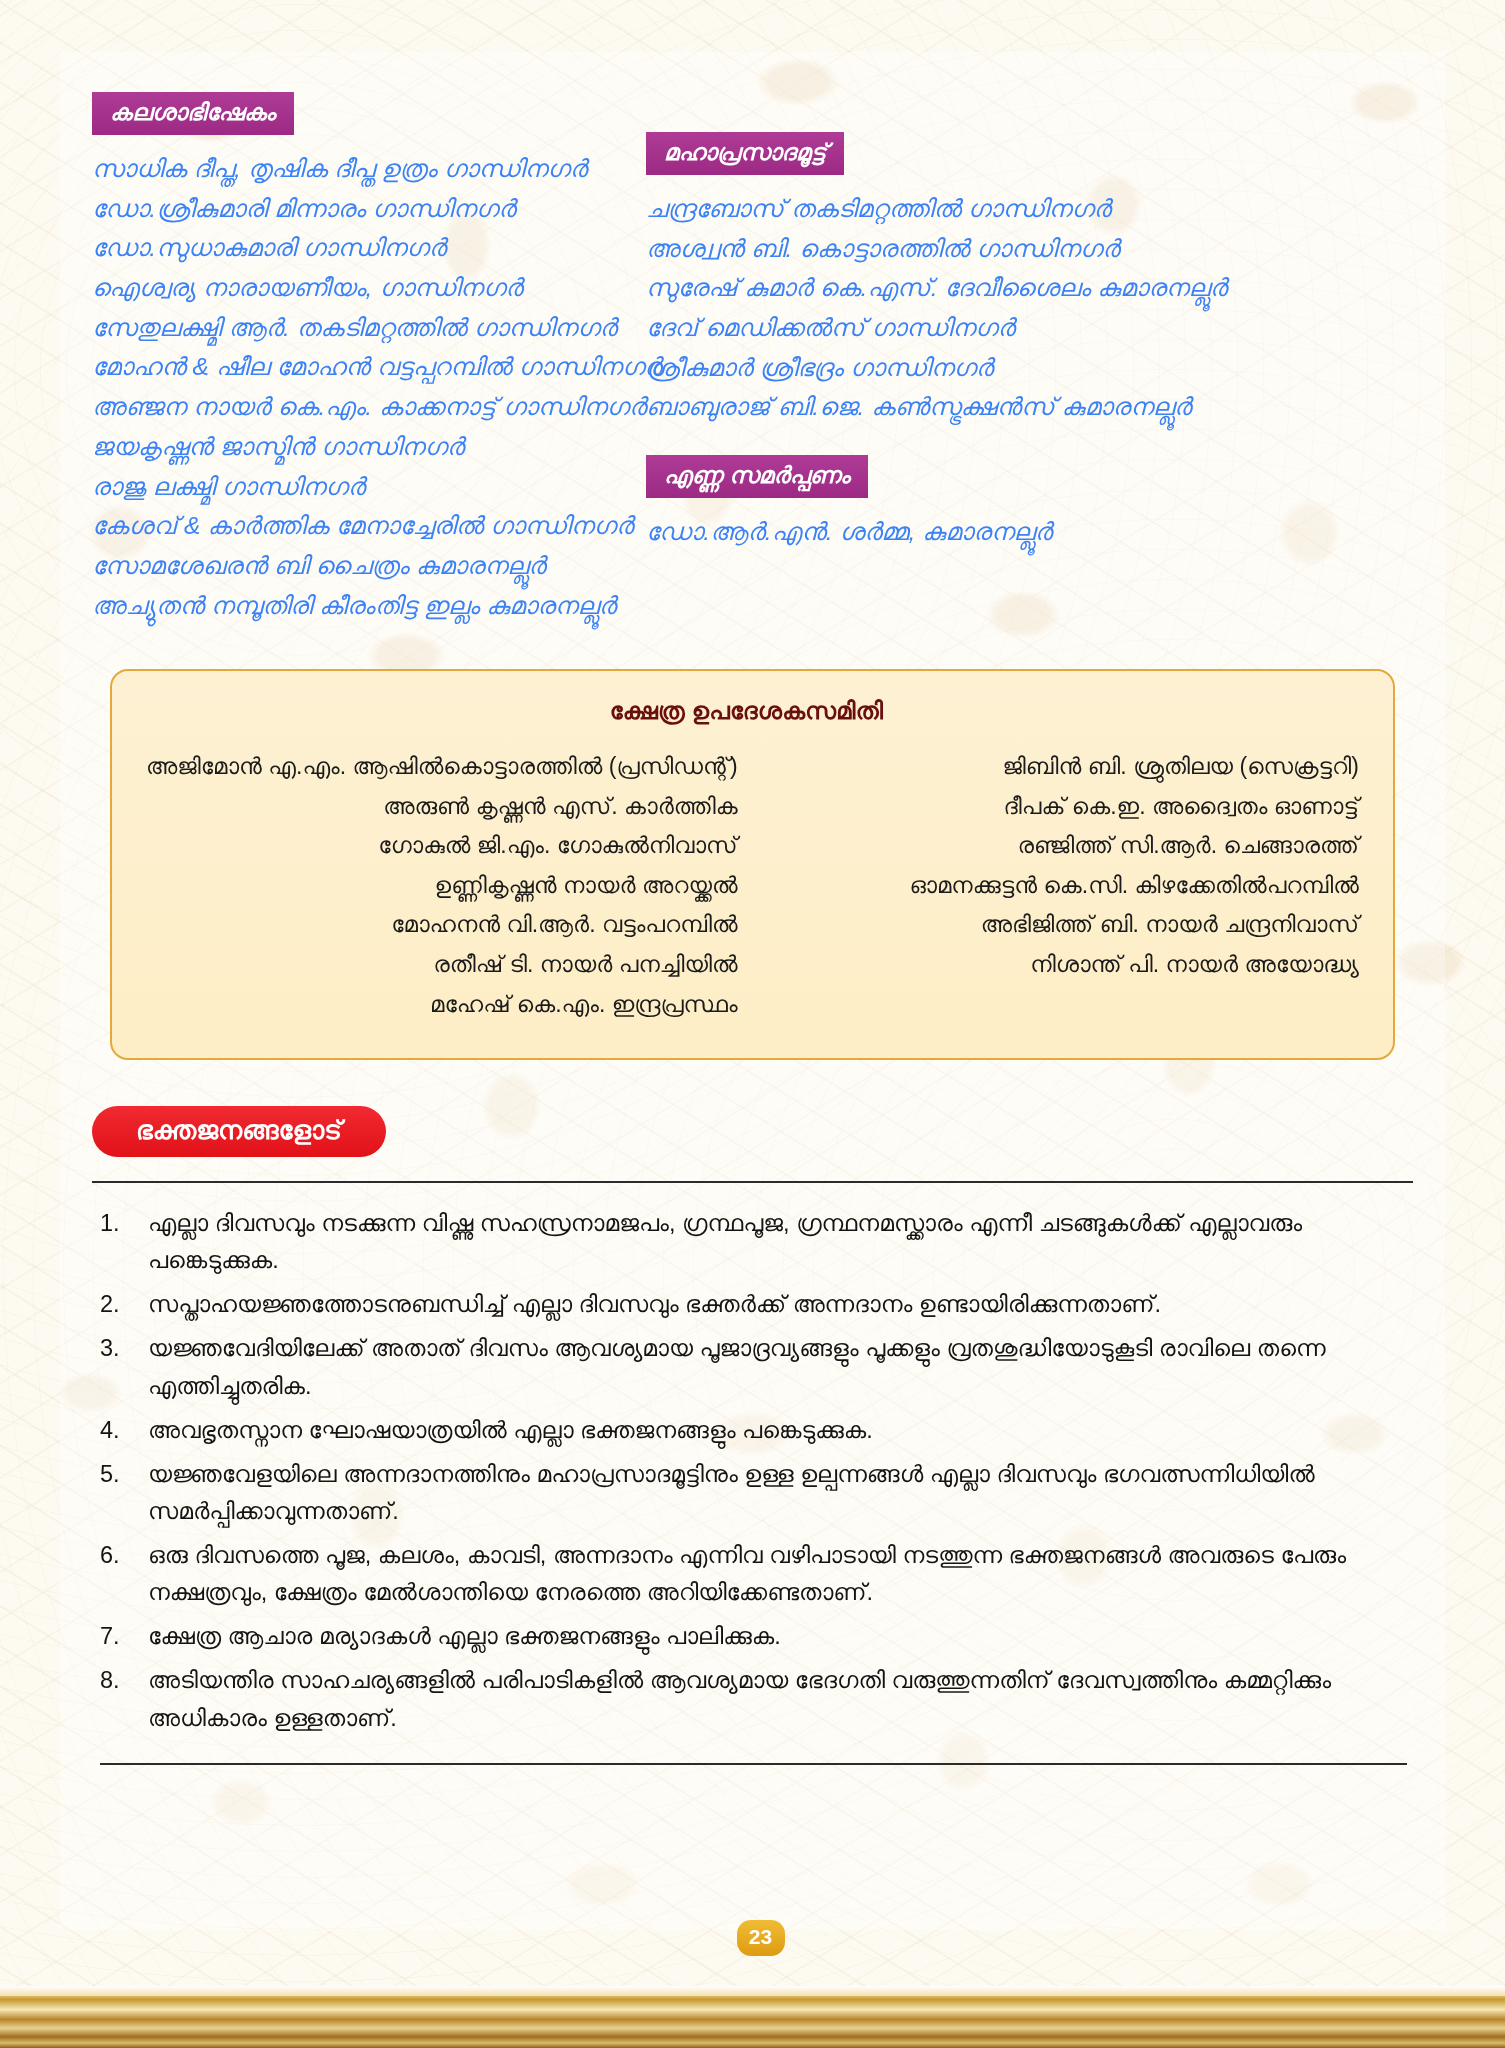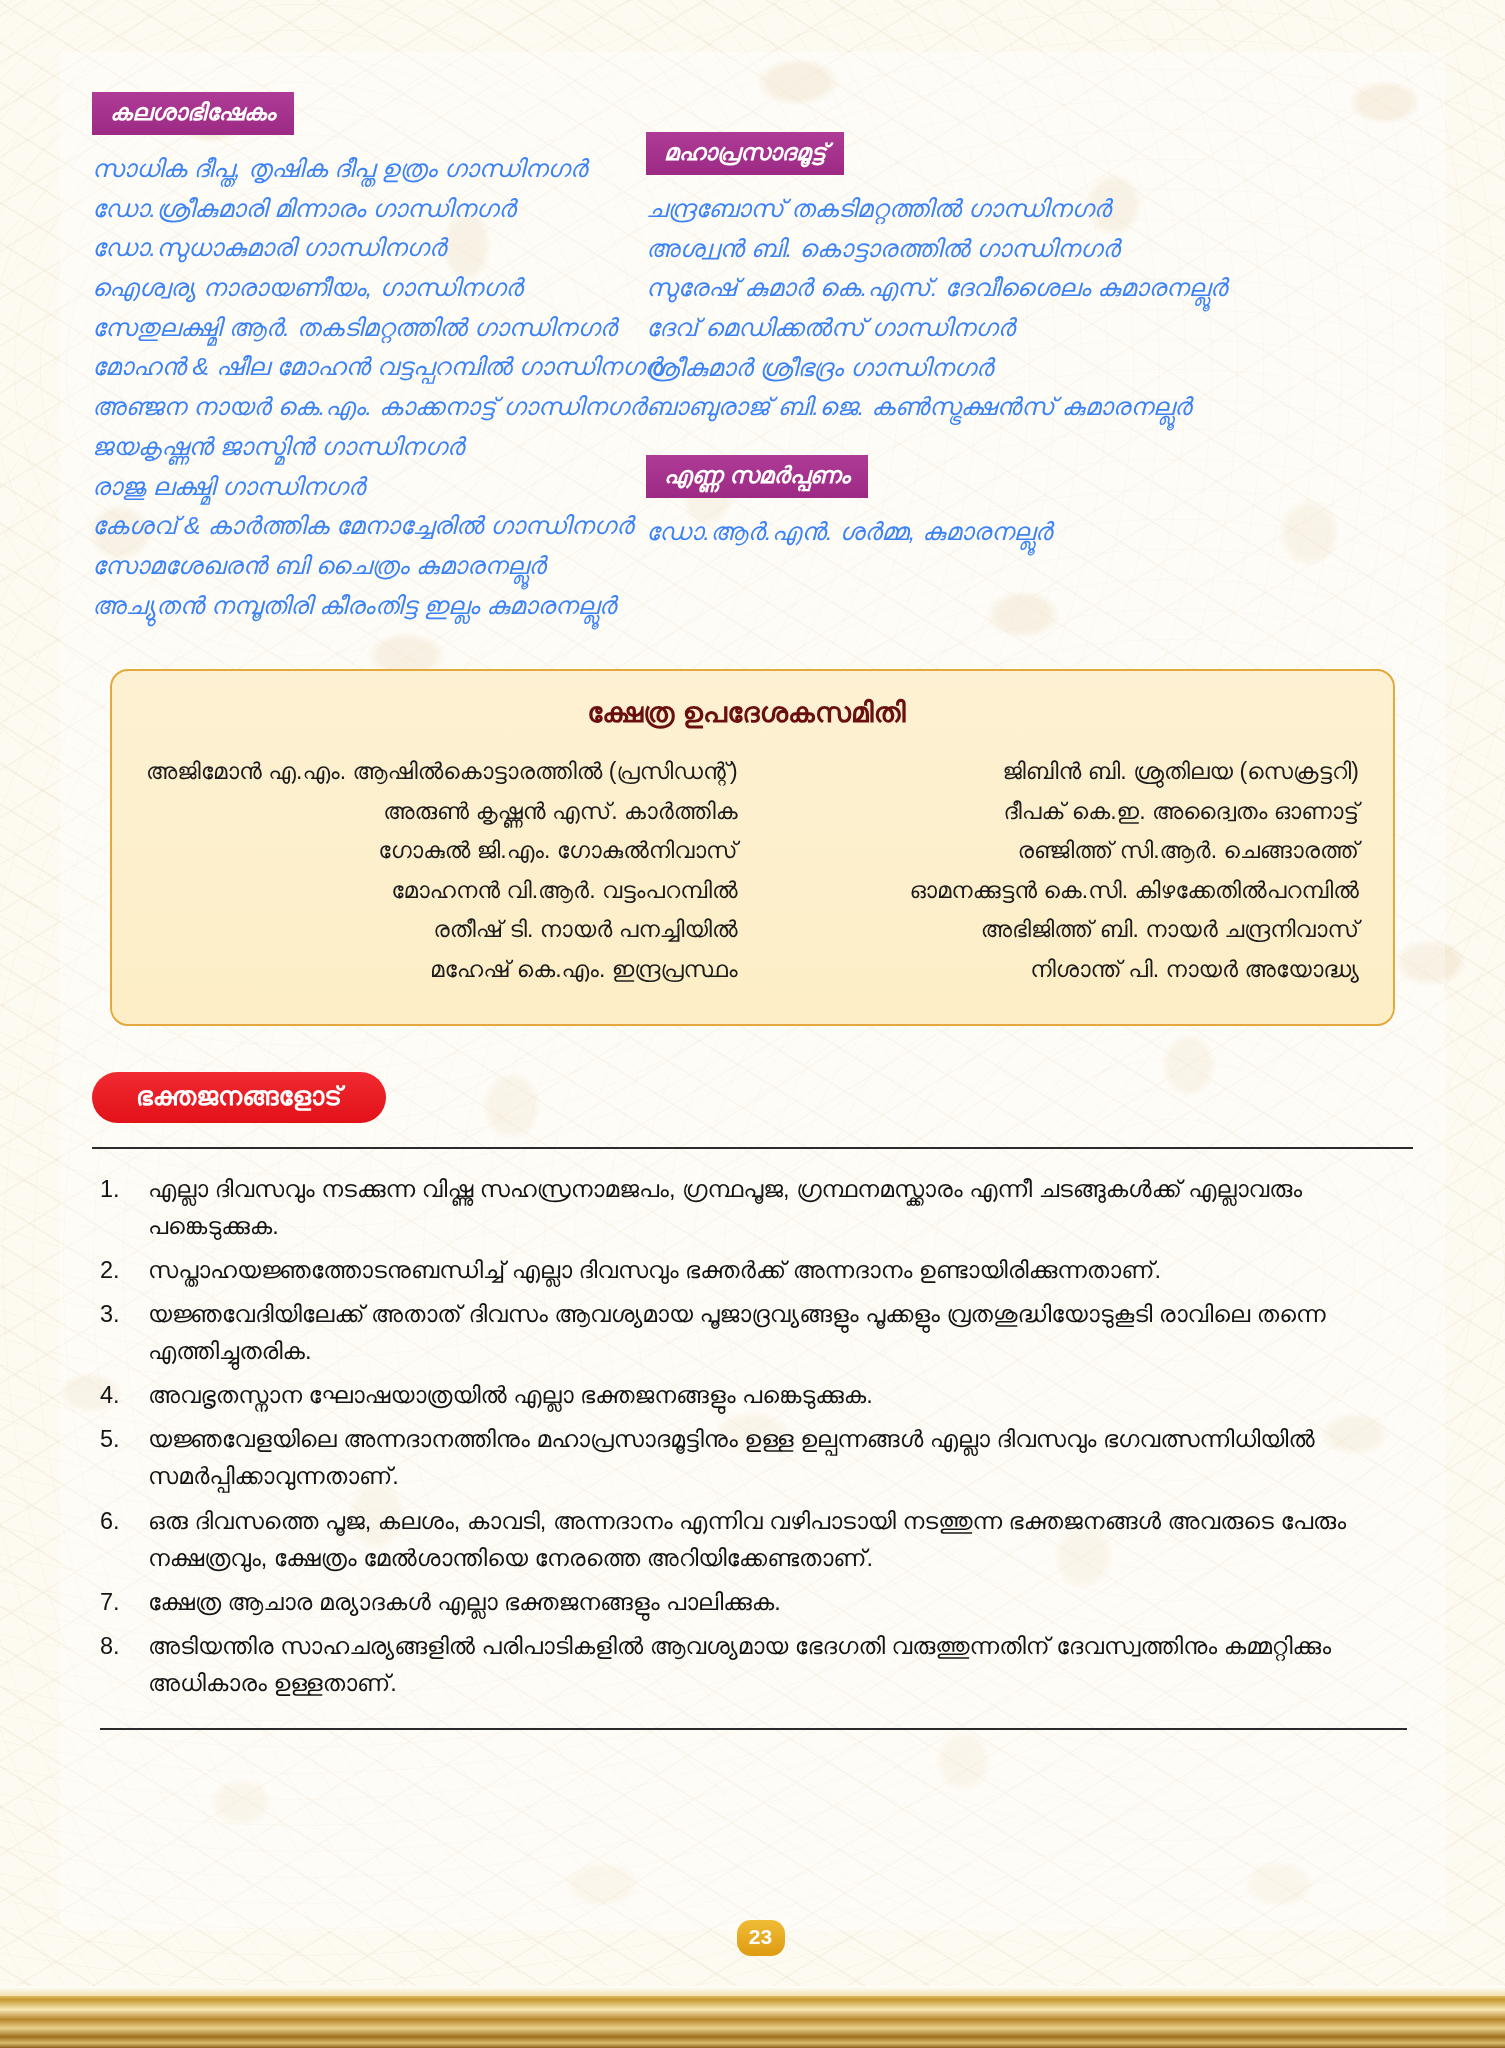--- a/index.html
+++ b/index.html
@@ -108,21 +108,21 @@
     margin-right:18px;
     border:2px solid #e4a83c;
     border-radius:18px;
     background:#fdf0cf;
     background:linear-gradient(180deg,#fdf1d3 0%,#fdeec6 100%);
     padding:0 0 34px 0;
     position:relative;
   }
   .committee-title{
     text-align:center;
-    font-size:28px;
+    font-size:24px;
     font-weight:bold;
     color:#6a0f0f;
     padding:26px 12px 22px 0;
     letter-spacing:.2px;
   }
   .committee-cols{
     display:flex;
     padding:0 34px;
     gap:26px;
   }
@@ -268,20 +268,21 @@
   </div>
 
   <div class="committee">
     <div class="committee-title">ക്ഷേത്ര ഉപദേശകസമിതി</div>
     <div class="committee-cols">
       <div class="cl">
         <div class="committee-list">
           <div>അജിമോൻ എ.എം. ആഷിൽകൊട്ടാരത്തിൽ (പ്രസിഡന്റ്)</div>
           <div>അരുൺ കൃഷ്ണൻ എസ്. കാർത്തിക</div>
           <div>ഗോകുൽ ജി.എം. ഗോകുൽനിവാസ്</div>
+          <div>ഉണ്ണികൃഷ്ണൻ നായർ അറയ്ക്കൽ</div>
           <div>മോഹനൻ വി.ആർ. വട്ടംപറമ്പിൽ</div>
           <div>രതീഷ് ടി. നായർ പനച്ചിയിൽ</div>
           <div>മഹേഷ് കെ.എം. ഇന്ദ്രപ്രസ്ഥം</div>
         </div>
       </div>
       <div>
         <div class="committee-list">
           <div>ജിബിൻ ബി. ശ്രുതിലയ (സെക്രട്ടറി)</div>
           <div>ദീപക് കെ.ഇ. അദ്വൈതം ഓണാട്ട്</div>
           <div>രഞ്ജിത്ത് സി.ആർ. ചെങ്ങാരത്ത്</div>

